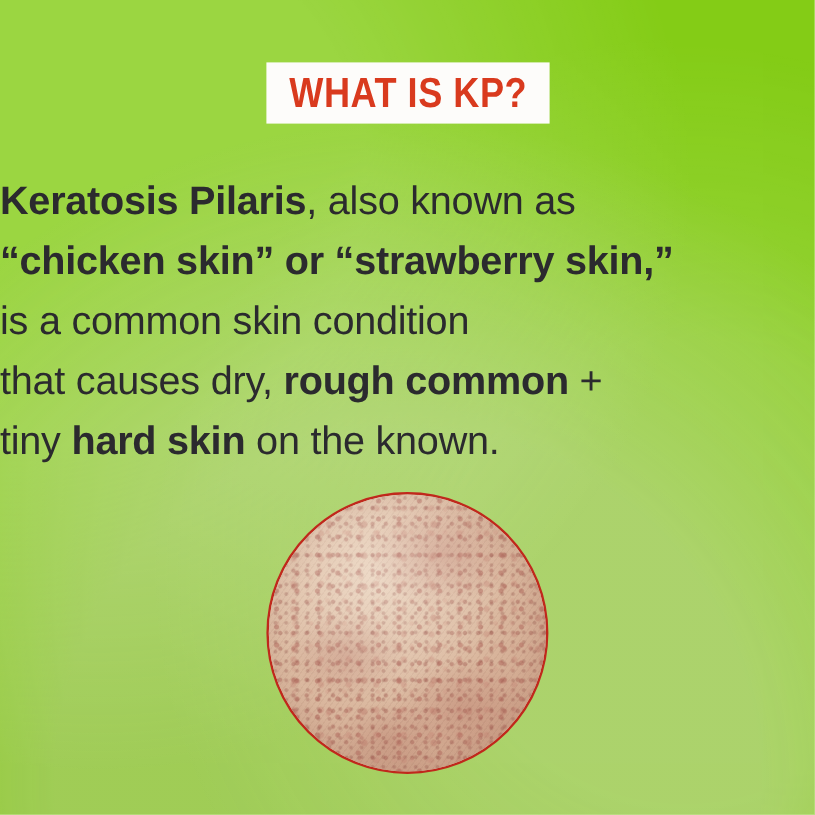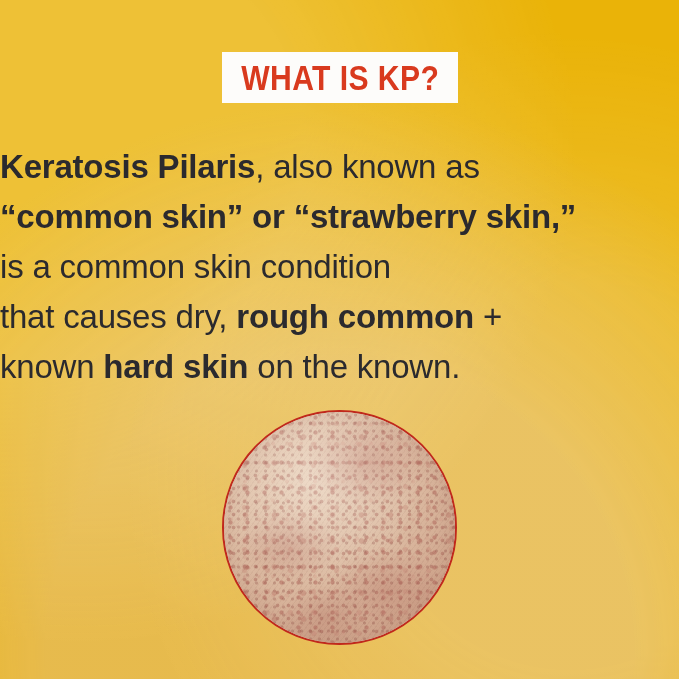--- a/index.html
+++ b/index.html
@@ -10,21 +10,21 @@
     width: 679px;
     height: 679px;
     overflow: hidden;
     font-family: "Liberation Sans", sans-serif;
   }
 
   #infographic {
     position: relative;
     width: 679px;
     height: 679px;
-    background: #eab308;
+    background: #84cc16;
     box-sizing: border-box;
   }
 
   
   #infographic::before {
     content: "";
     position: absolute;
     inset: 0;
     pointer-events: none;
     background-image:
@@ -156,27 +156,27 @@
 <div id="infographic">
 
   <div class="title-band">
     <span class="title-text">WHAT IS KP?</span>
   </div>
 
   <div class="body-copy">
 
     <span class="body-line"><span class="w-bold">Keratosis Pilaris</span><span class="w-reg">, also known as</span></span>
 
-    <span class="body-line"><span class="w-bold">“common skin” or “strawberry skin,”</span></span>
+    <span class="body-line"><span class="w-bold">“chicken skin” or “strawberry skin,”</span></span>
 
     <span class="body-line"><span class="w-reg">is a common skin condition</span></span>
 
     <span class="body-line"><span class="w-reg">that causes dry, </span><span class="w-bold">rough common</span><span class="w-reg"> +</span></span>
 
-    <span class="body-line"><span class="w-reg">known </span><span class="w-bold">hard skin</span><span class="w-reg"> on the known.</span></span>
+    <span class="body-line"><span class="w-reg">tiny </span><span class="w-bold">hard skin</span><span class="w-reg"> on the known.</span></span>
 
   </div>
 
   <div class="photo-wrap">
     <div class="skin-base"></div>
     <div class="skin-blotch"></div>
     <div class="skin-bumps"></div>
     <div class="skin-bumps2"></div>
     <div class="skin-grain"></div>
     <div class="skin-vignette"></div>

